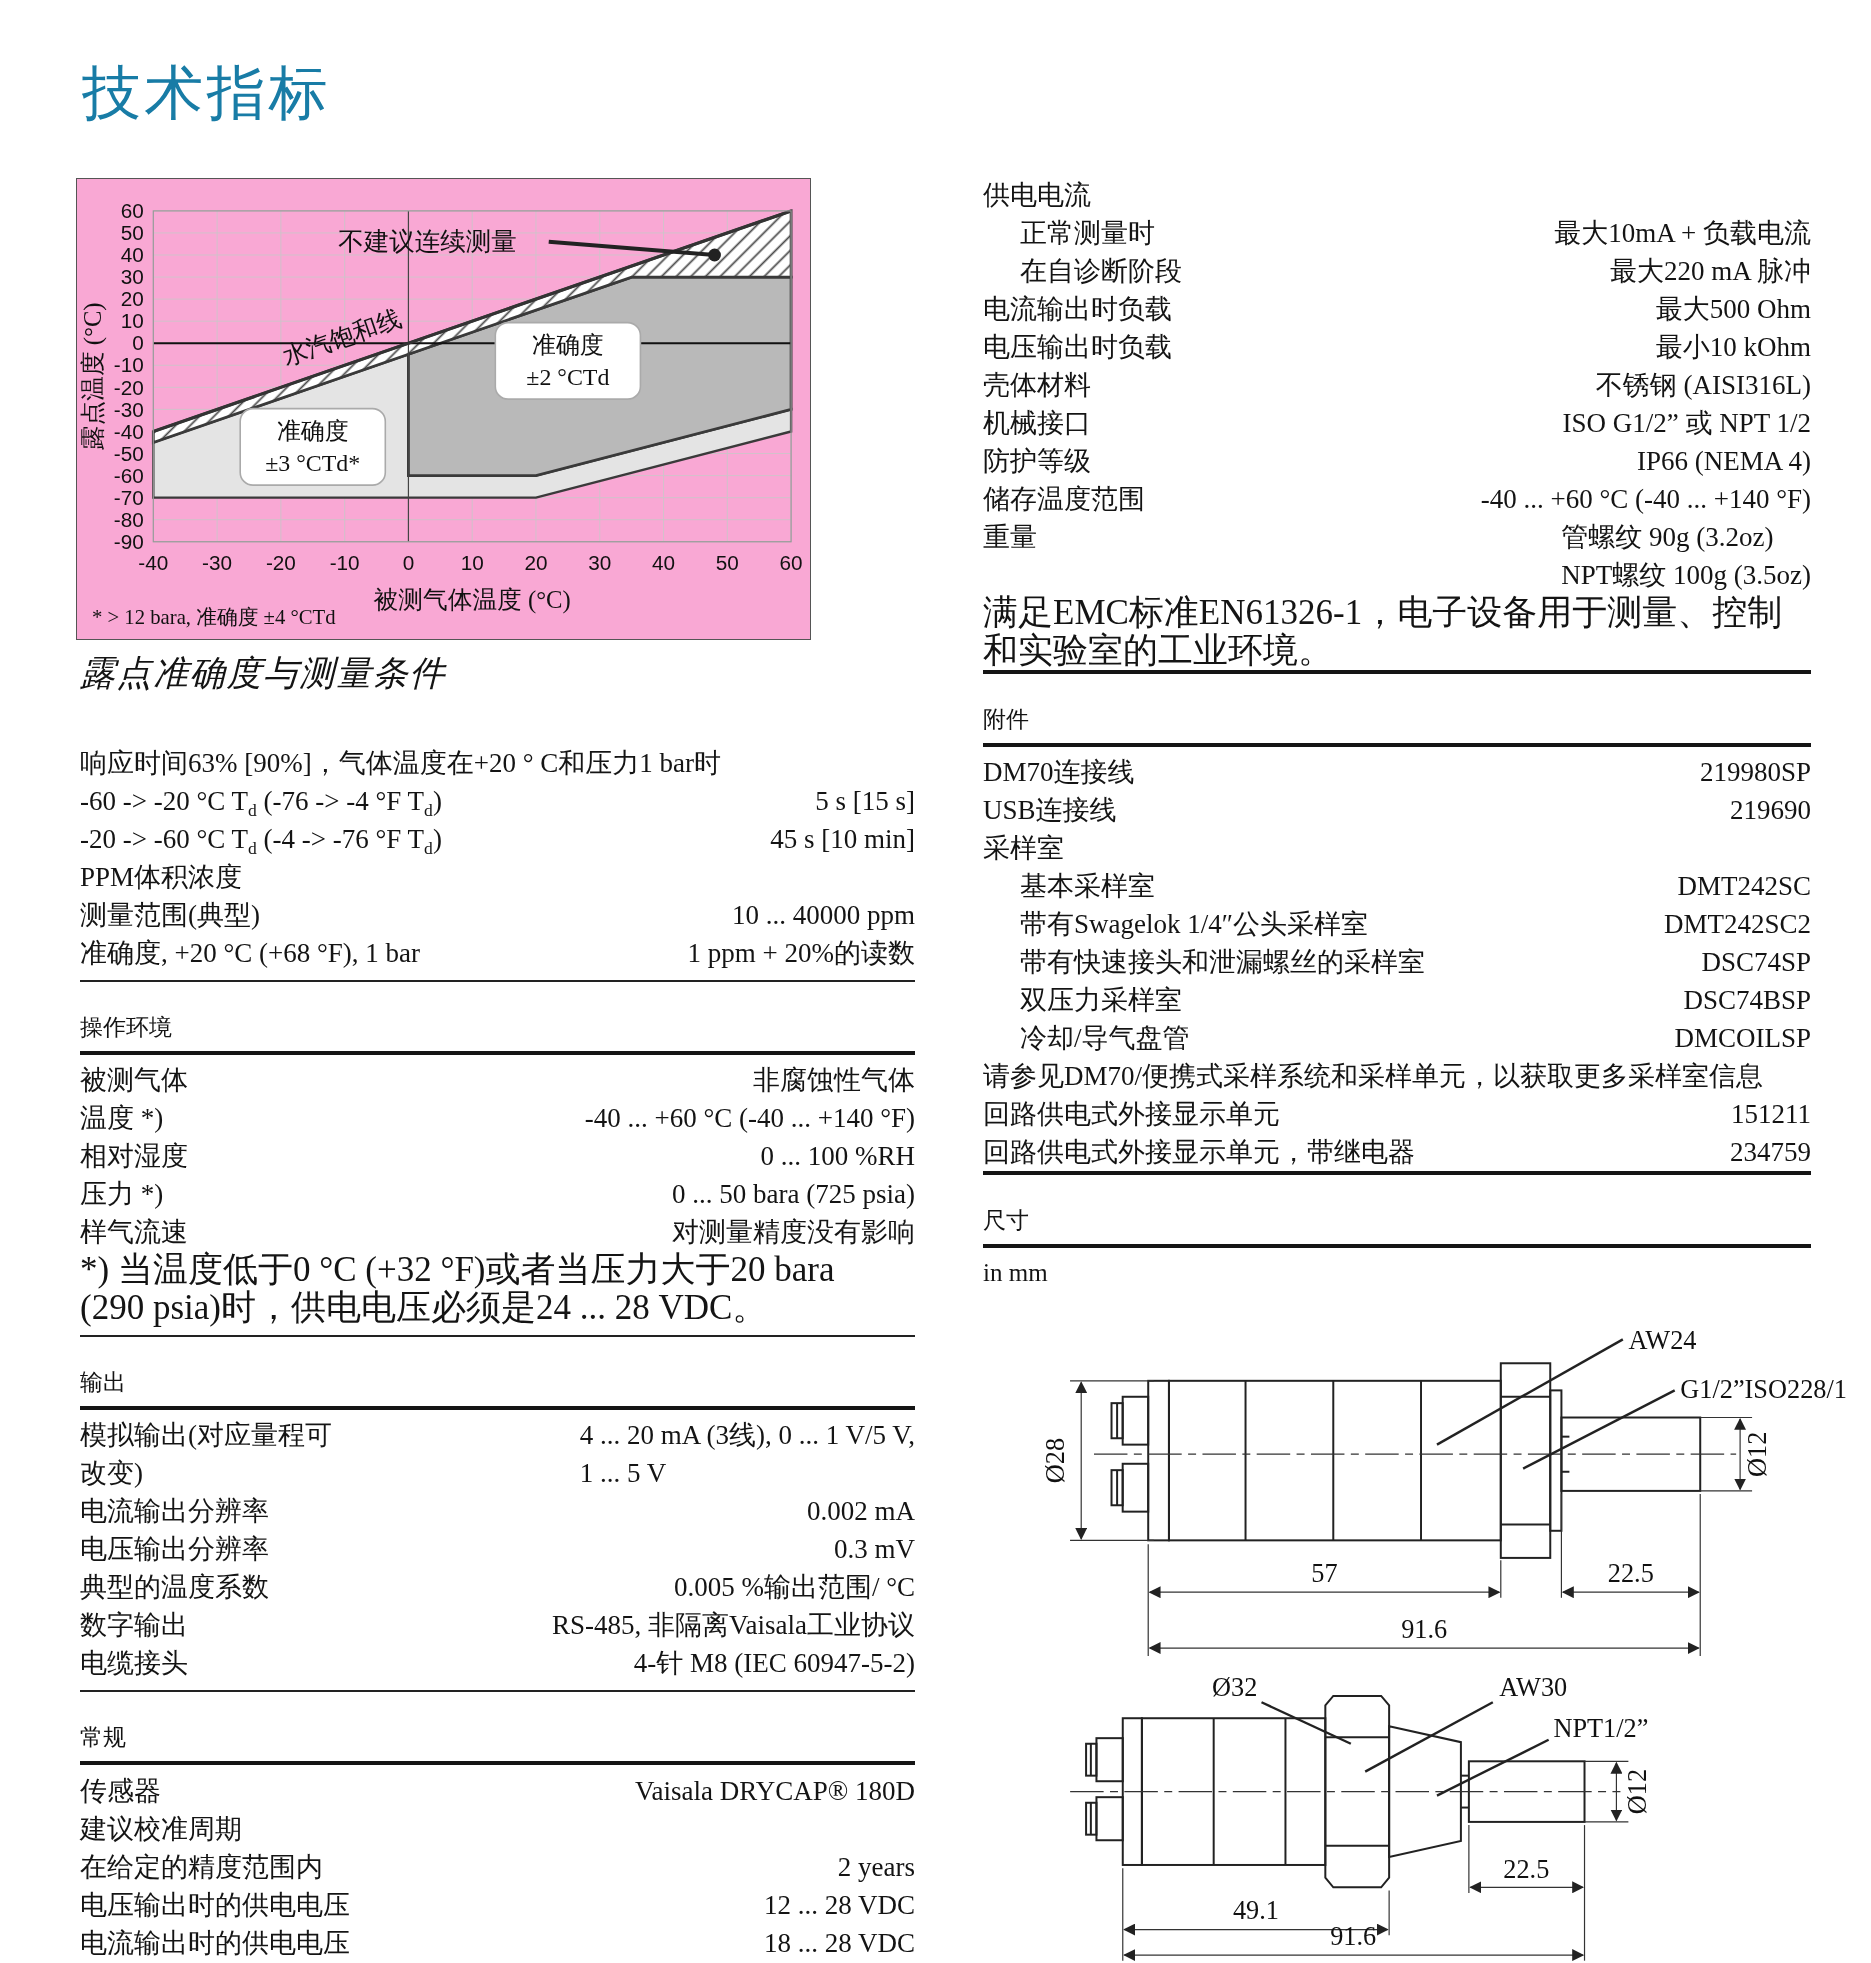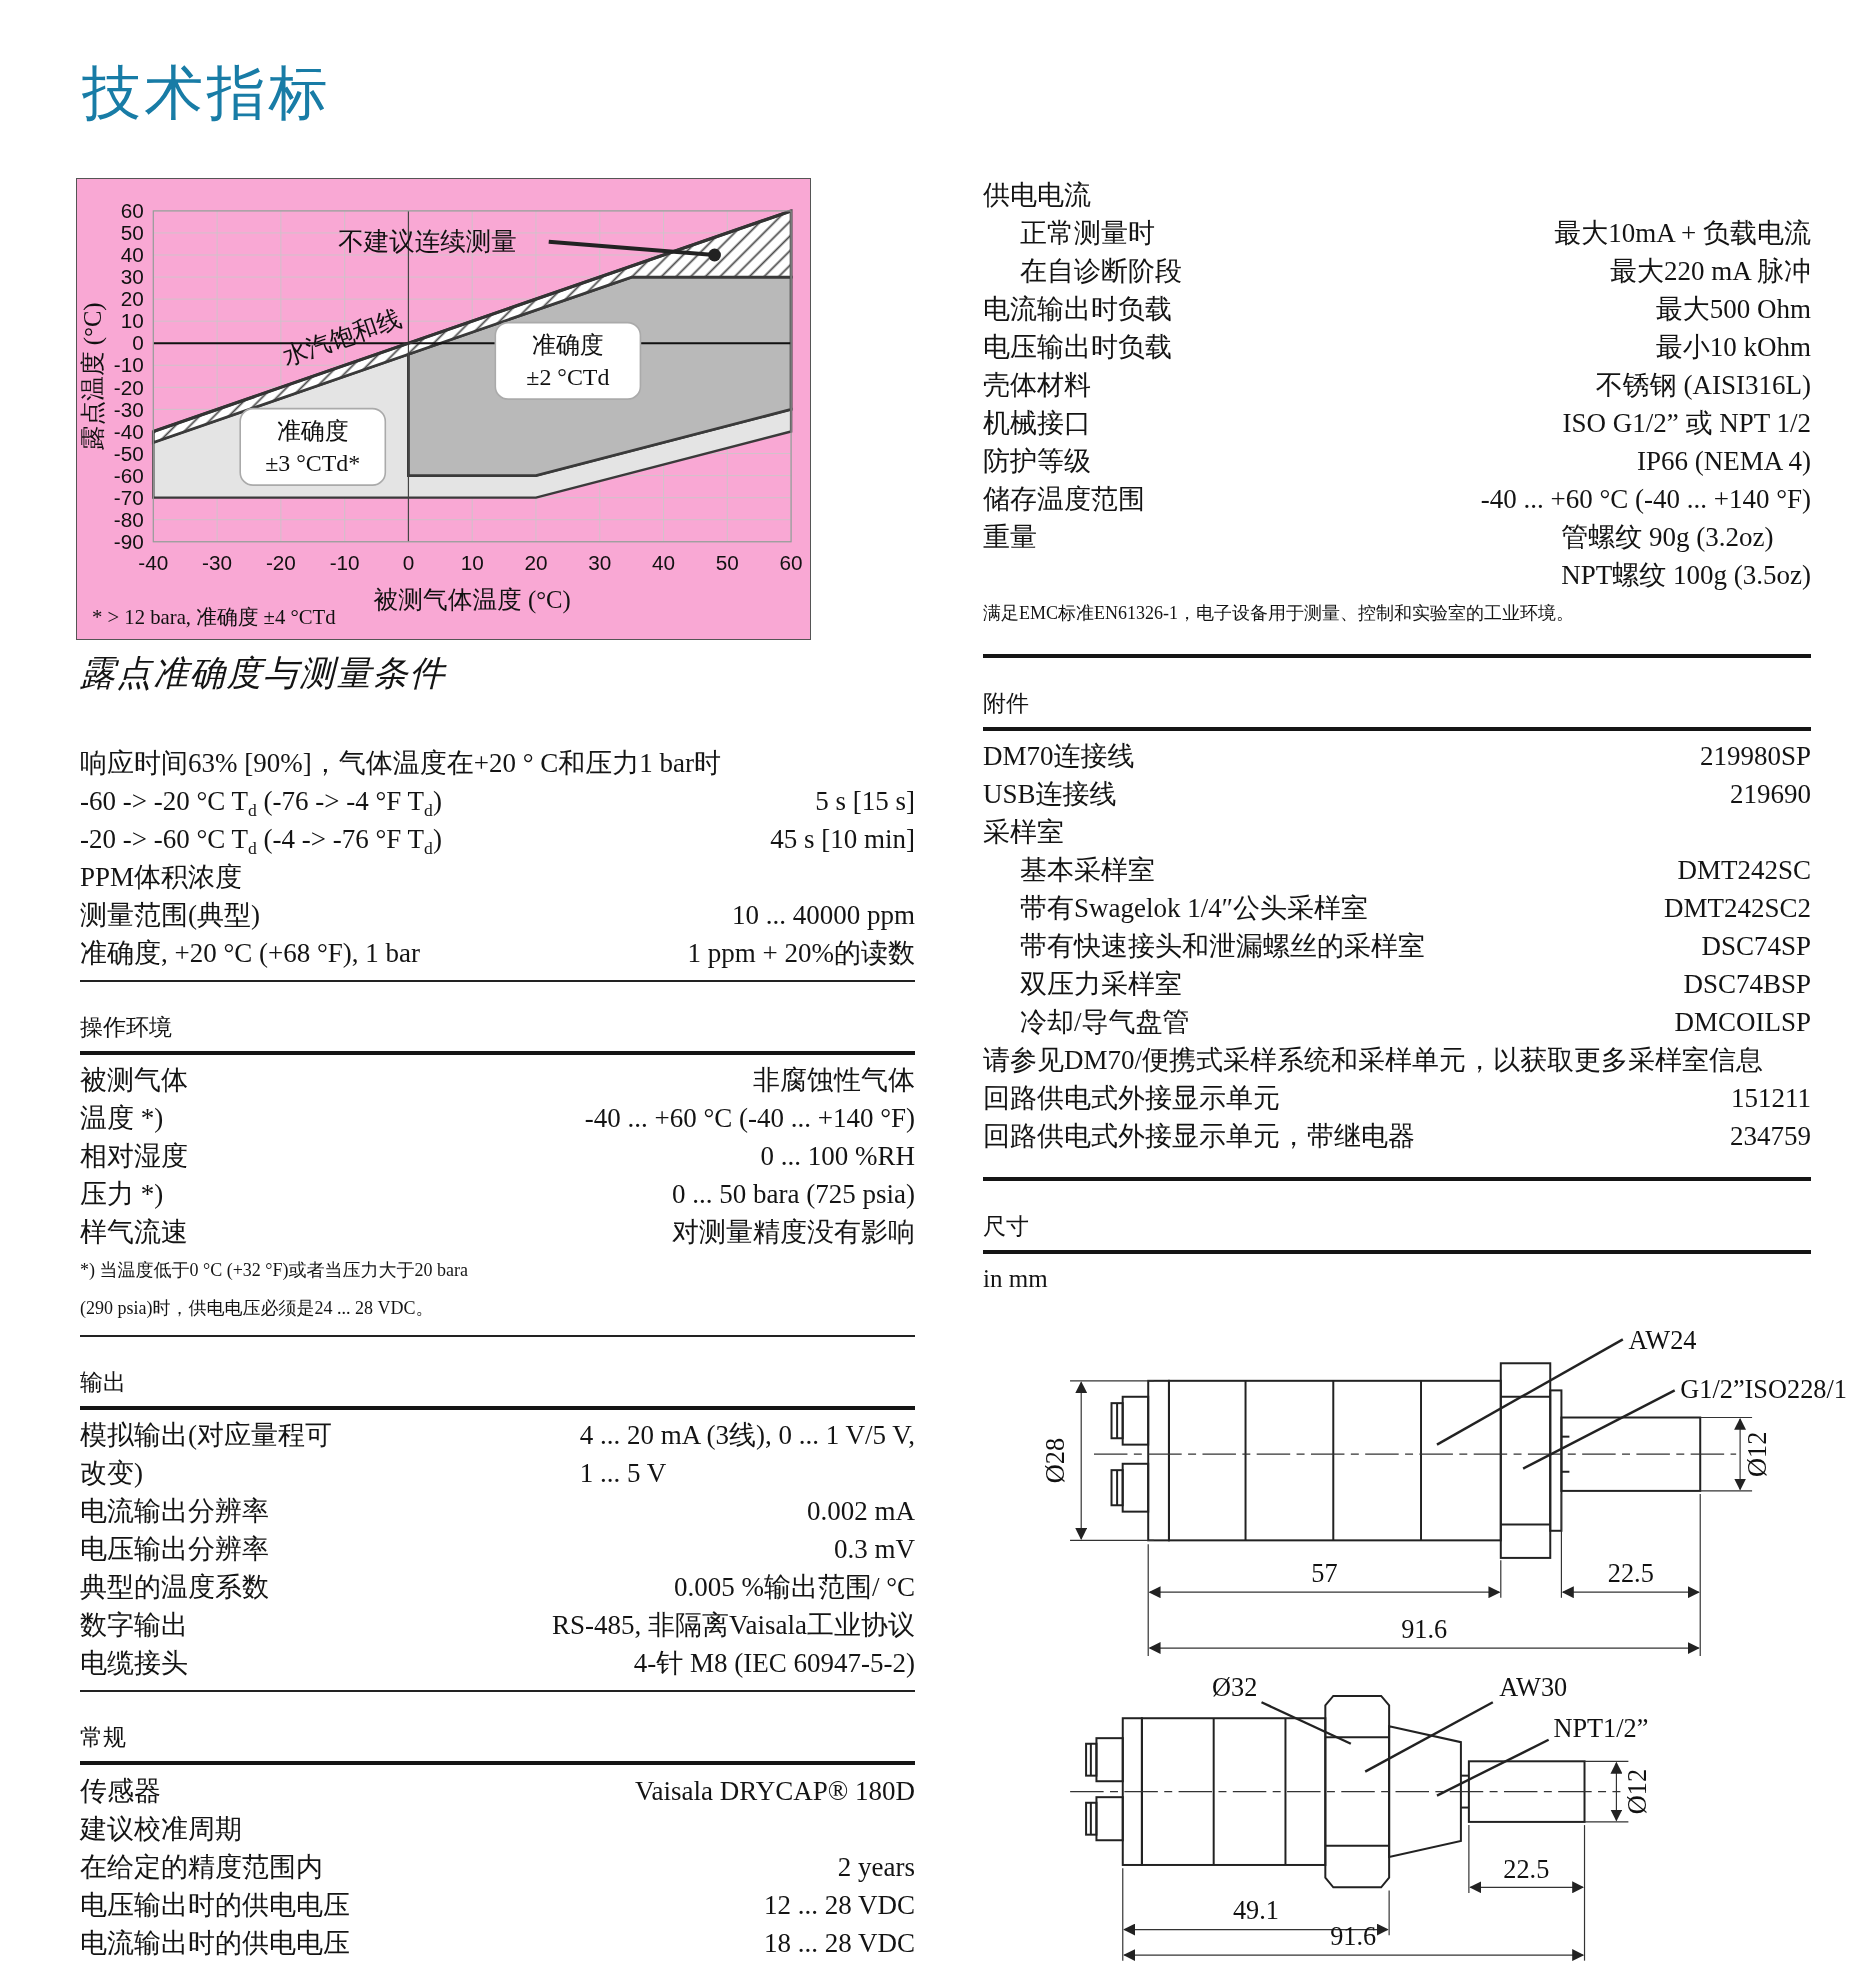--- a/index.html
+++ b/index.html
@@ -11,23 +11,23 @@
   .col{position:absolute;}
   #left-col{left:80px;top:696px;width:835px;}
   #right-col{left:983px;top:128px;width:828px;}
   .sec{margin-top:27px;}
   .sec:first-child{margin-top:0;}
   .sec-title{font-size:23px;line-height:37px;border-bottom:4.8px solid #151515;padding-bottom:4.8px;margin-bottom:6.4px;}
   .trow{display:flex;justify-content:space-between;align-items:flex-start;font-size:27px;line-height:38px;}
   .tlabel{white-space:pre-wrap;}
   .tlabel.indent{padding-left:37px;}
   .tvalue{text-align:left;white-space:pre-line;margin-left:auto;padding-left:16px;}
-  .tfoot,.tnote{font-size:18px;line-height:38px;white-space:pre-wrap;}
+  .tfoot,.tnote{font-size:35px;line-height:38px;white-space:pre-wrap;}
   .end-rule{border-bottom:2.4px solid #222;padding-bottom:8px;}
-  .end-rule-thick{border-bottom:4px solid #151515;padding-bottom:22px;}
+  .end-rule-thick{border-bottom:4px solid #151515;padding-bottom:0;}
   sub{font-size:17.6px;line-height:0;}
   svg text{font-family:"Liberation Serif","DejaVu Serif",serif;fill:#111;}
   svg .tick{font-family:"Liberation Sans","DejaVu Sans",sans-serif;}
   .drawing{position:absolute;left:990px;background:#fff;}
   .bottom-rule{position:absolute;left:983px;top:1935px;width:830px;height:4px;background:#151515;}
   .dim-note{font-size:25px;}
 </style>
 </head>
 <body>
 

